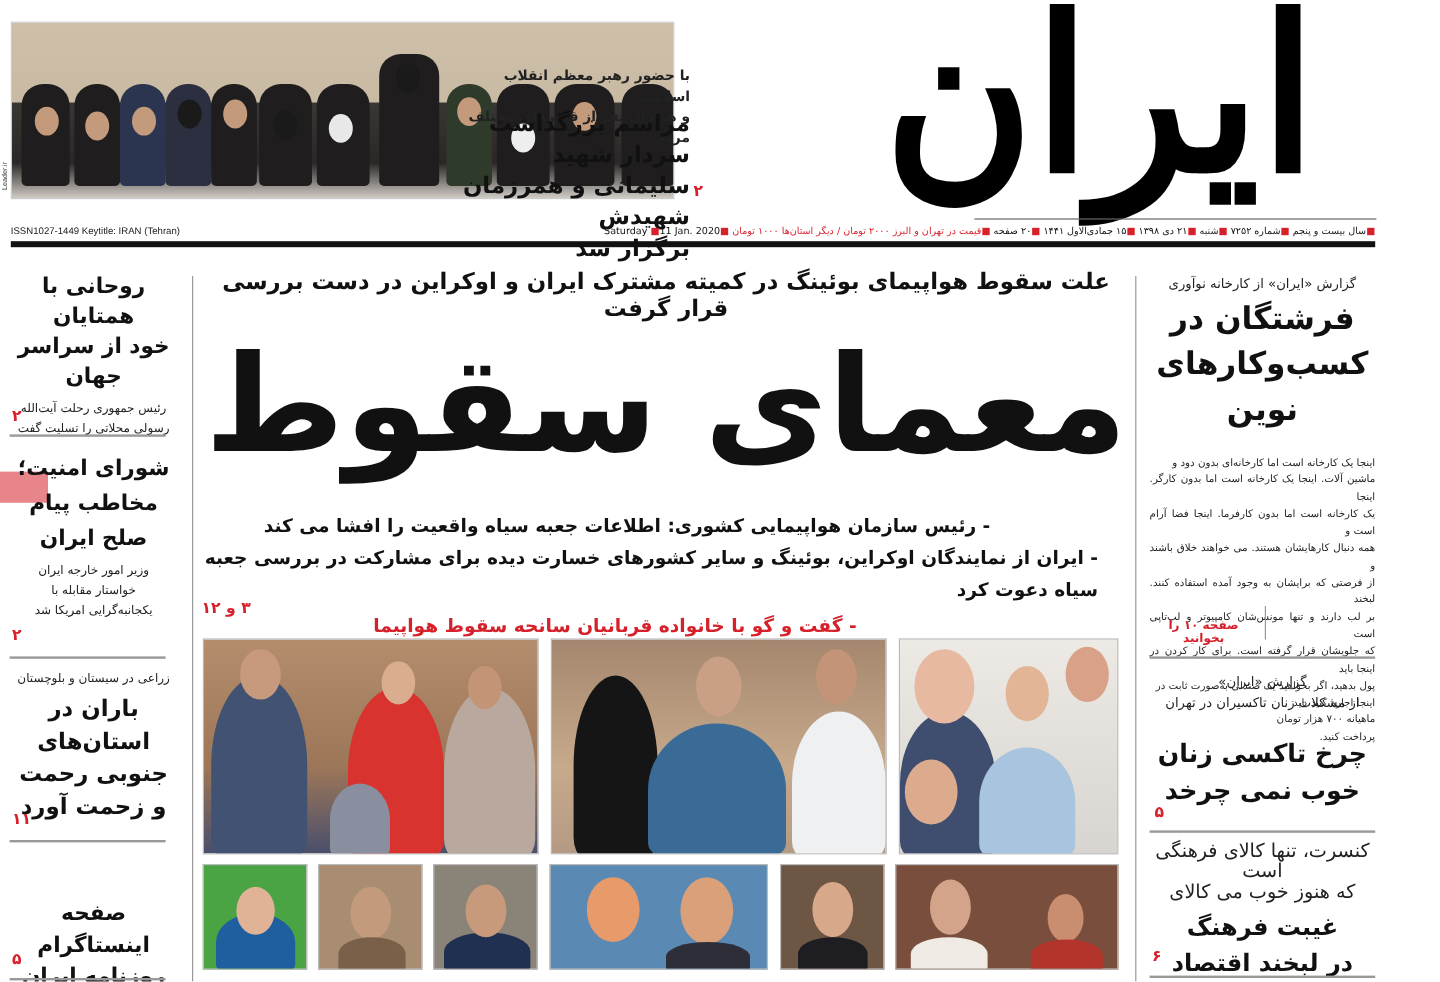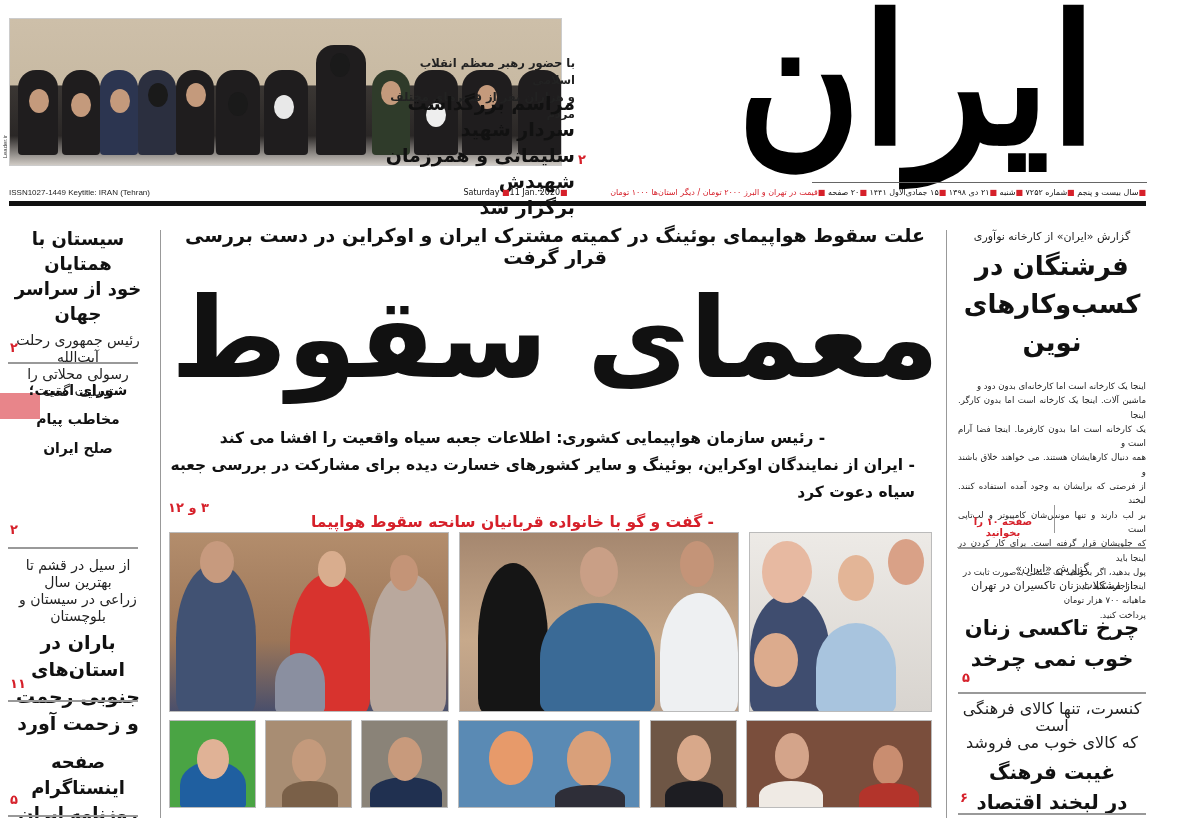--- a/index.html
+++ b/index.html
@@ -17,32 +17,32 @@
   .photo-credit { left: 2px; top: 135px; font-size: 6px; color: #333; writing-mode: vertical-rl; transform: rotate(180deg); font-family: "Liberation Sans", sans-serif; }
   .lead-kicker { right: 625px; top: 55px; width: 200px; font-size: 11.5px; font-weight: bold; line-height: 17px; color: #222; }
   .lead-title { right: 625px; top: 90px; width: 230px; font-size: 19px; font-weight: bold; line-height: 26px; color: #111; }
   .page-num { color: #d6202a; font-weight: bold; font-size: 13px; }
   .logo { left: 812px; top: 2px; width: 340px; height: 188px; }
   .logo-text { right: 55px; top: -22px; font-family: "DejaVu Serif", serif; font-size: 170px; font-weight: bold; line-height: 200px; letter-spacing: -6px; color: #000; transform: scaleY(1.05); }
 
   .dateline { left: 9px; top: 187px; width: 1137px; height: 12px; font-size: 8px; line-height: 12px; font-family: "DejaVu Sans", sans-serif; }
   .dateline .fa { position: absolute; right: 0; top: 0; direction: rtl; white-space: nowrap; color: #111; }
   .dateline .fa .sep { color: #d6202a; }
-  .dateline .fa .price { color: #d6202a; margin-left: 40px; }
+  .dateline .fa .price { color: #d6202a; }
   .dateline .en { position: absolute; left: 0; top: 0; white-space: nowrap; font-family: "Liberation Sans", sans-serif; font-size: 8px; color: #222; }
   .rule-black { left: 9px; top: 201px; width: 1137px; height: 5px; background: #111; }
   .rule-thin { left: 812px; top: 182px; width: 335px; height: 1px; background: #666; }
 
   
   .col-divider { width: 1px; background: #999; }
   .left-col { left: 8px; width: 140px; }
   .right-col { left: 958px; width: 188px; }
   .hr { height: 2px; background: #999; }
   .story-title { font-weight: bold; color: #111; }
-  .story-sub { font-size: 14px; line-height: 17px; color: #222; }
+  .story-sub { font-size: 10px; line-height: 17px; color: #222; }
 
   
   .overline { left: 170px; top: 224px; width: 770px; font-size: 19px; font-weight: bold; text-align: center; }
   .main-headline { left: 170px; top: 258px; width: 770px; font-size: 112px; font-weight: bold; text-align: center; line-height: 160px; letter-spacing: -3px; }
   .bullets { left: 170px; top: 425px; width: 745px; font-size: 15.5px; font-weight: bold; line-height: 27px; }
   .red-bullet { color: #d6202a; }
   .pages-312 { left: 168px; top: 500px; font-size: 13px; font-weight: bold; color: #d6202a; }
 
   .photo { position: absolute; overflow: hidden; border: 1px solid #bbb; }
   .photo .fig { position: absolute; border-radius: 50% 50% 10% 10%; }
@@ -108,45 +108,49 @@
     <span class="sep">■</span><span>11 Jan. 2020</span>
   </div>
   <div class="en">ISSN1027-1449 Keytitle: IRAN (Tehran)</div>
 </div>
 <div class="abs rule-black"></div>
 
 <div class="abs col-divider" style="left:160px;top:230px;height:588px;"></div>
 
 <div class="abs left-col rtl center" style="top:226px;">
   <div class="story-title" style="font-size:18px;line-height:25px;">
-    <div>سیستان با همتایان</div>
+    <div>روحانی با همتایان</div>
     <div>خود از سراسر جهان</div>
   </div>
   <div class="story-sub" style="margin-top:6px;">
     <div>رئیس جمهوری رحلت آیت‌الله</div>
     <div>رسولی محلاتی را تسلیت گفت</div>
   </div>
 </div>
 <div class="abs page-num" style="left:10px;top:340px;">۲</div>
 <div class="abs hr" style="left:8px;top:362px;width:130px;"></div>
 
 <div class="abs badge-red" style="left:0;top:393px;width:40px;height:26px;"></div>
 <div class="abs left-col rtl center" style="top:376px;">
-  <div class="story-title" style="font-size:14px;line-height:29px;">
+  <div class="story-title" style="font-size:18px;line-height:29px;">
     <div>شورای امنیت؛</div>
     <div>مخاطب پیام</div>
     <div>صلح ایران</div>
   </div>
+  <div class="story-sub" style="margin-top:4px;">
+    <div>وزیر امور خارجه ایران</div>
+    <div>خواستار مقابله با</div>
+    <div>یکجانبه‌گرایی امریکا شد</div>
+  </div>
 </div>
 <div class="abs page-num" style="left:10px;top:522px;">۲</div>
 <div class="abs hr" style="left:8px;top:547px;width:130px;"></div>
 
 <div class="abs left-col rtl center" style="top:557px;">
   <div class="story-sub">
-    <div>از سیل در قشم تا بهترین سال</div>
     <div>زراعی در سیستان و بلوچستان</div>
   </div>
   <div class="story-title" style="font-size:19px;line-height:27px;margin-top:4px;">
     <div>باران در استان‌های</div>
     <div>جنوبی رحمت</div>
     <div>و زحمت آورد</div>
   </div>
 </div>
 <div class="abs page-num" style="left:10px;top:676px;">۱۱</div>
 <div class="abs hr" style="left:8px;top:700px;width:130px;"></div>
@@ -259,21 +263,21 @@
     <div>چرخ تاکسی زنان</div>
     <div>خوب نمی چرخد</div>
   </div>
 </div>
 <div class="abs page-num" style="left:962px;top:670px;">۵</div>
 <div class="abs hr" style="left:958px;top:692px;width:188px;"></div>
 
 <div class="abs right-col rtl center" style="top:700px;">
   <div class="story-sub" style="font-size:16px;">
     <div>کنسرت، تنها کالای فرهنگی است</div>
-    <div>که کالای خوب می فروشد</div>
+    <div>که هنوز خوب می کالای</div>
   </div>
   <div class="story-title" style="font-size:20px;line-height:30px;margin-top:6px;">
     <div>غیبت فرهنگ</div>
     <div>در لبخند اقتصاد</div>
   </div>
 </div>
 <div class="abs page-num" style="left:960px;top:790px;">۶</div>
 <div class="abs hr" style="left:958px;top:813px;width:188px;"></div>
 
 </body></html>

